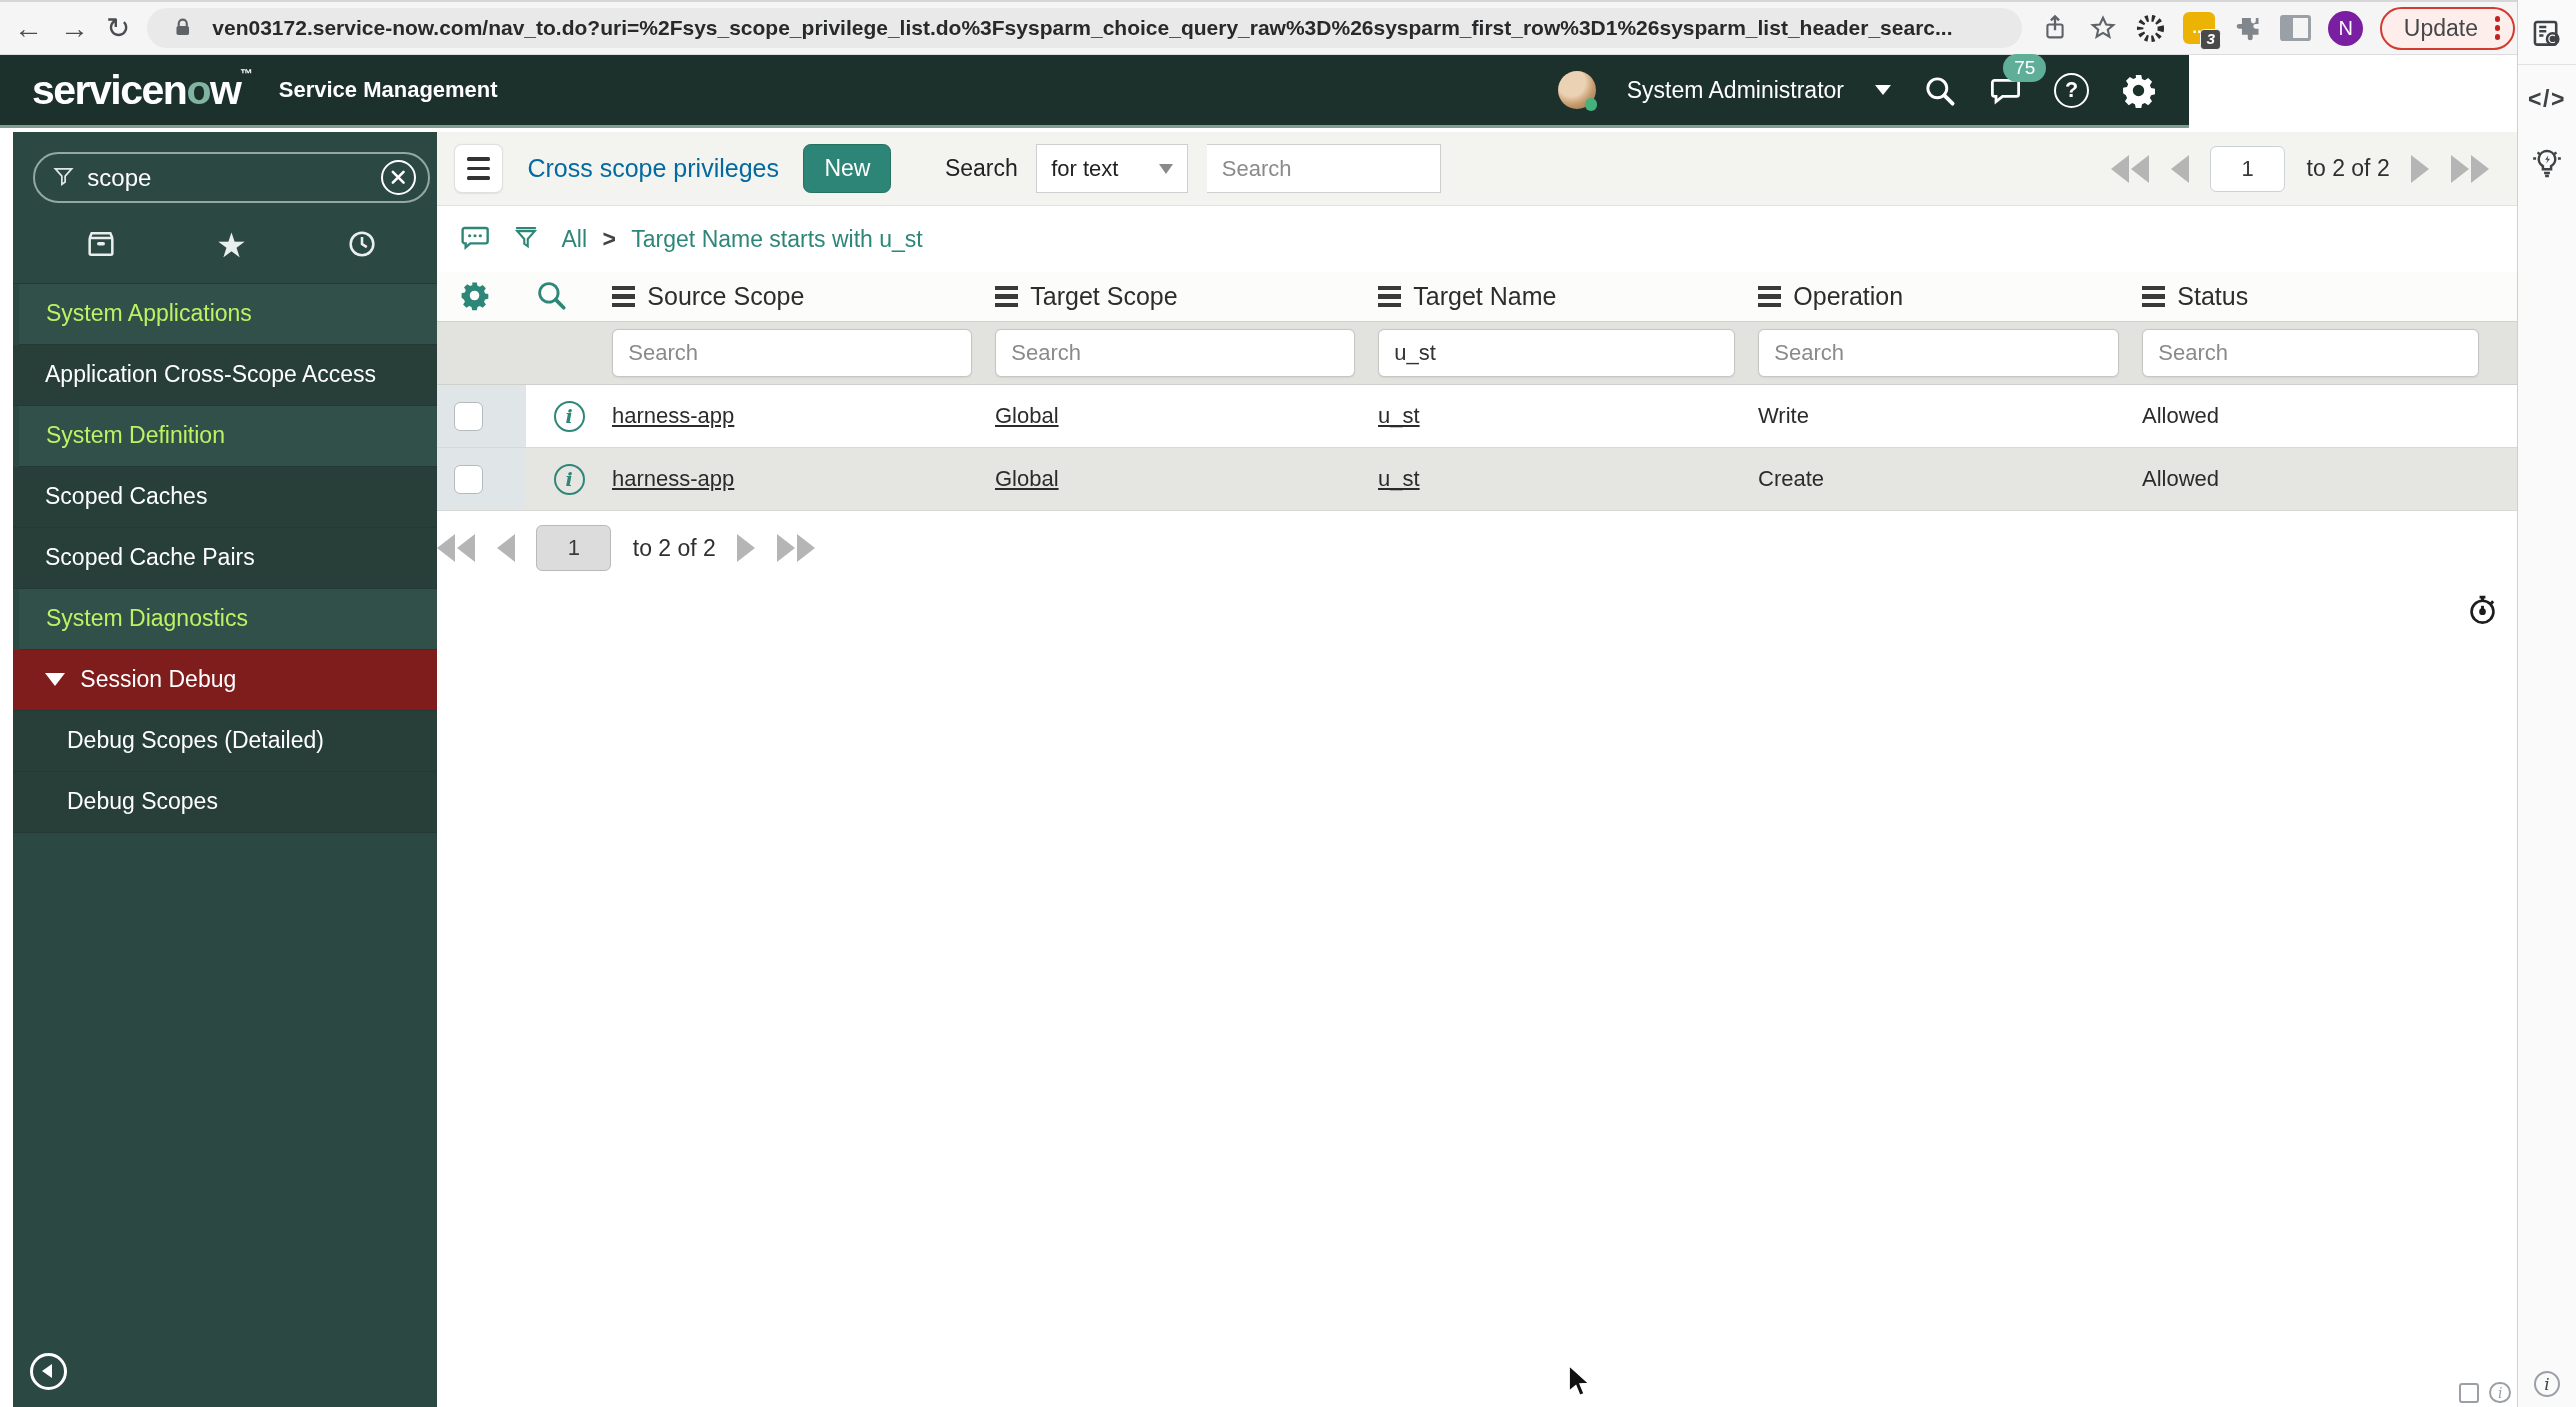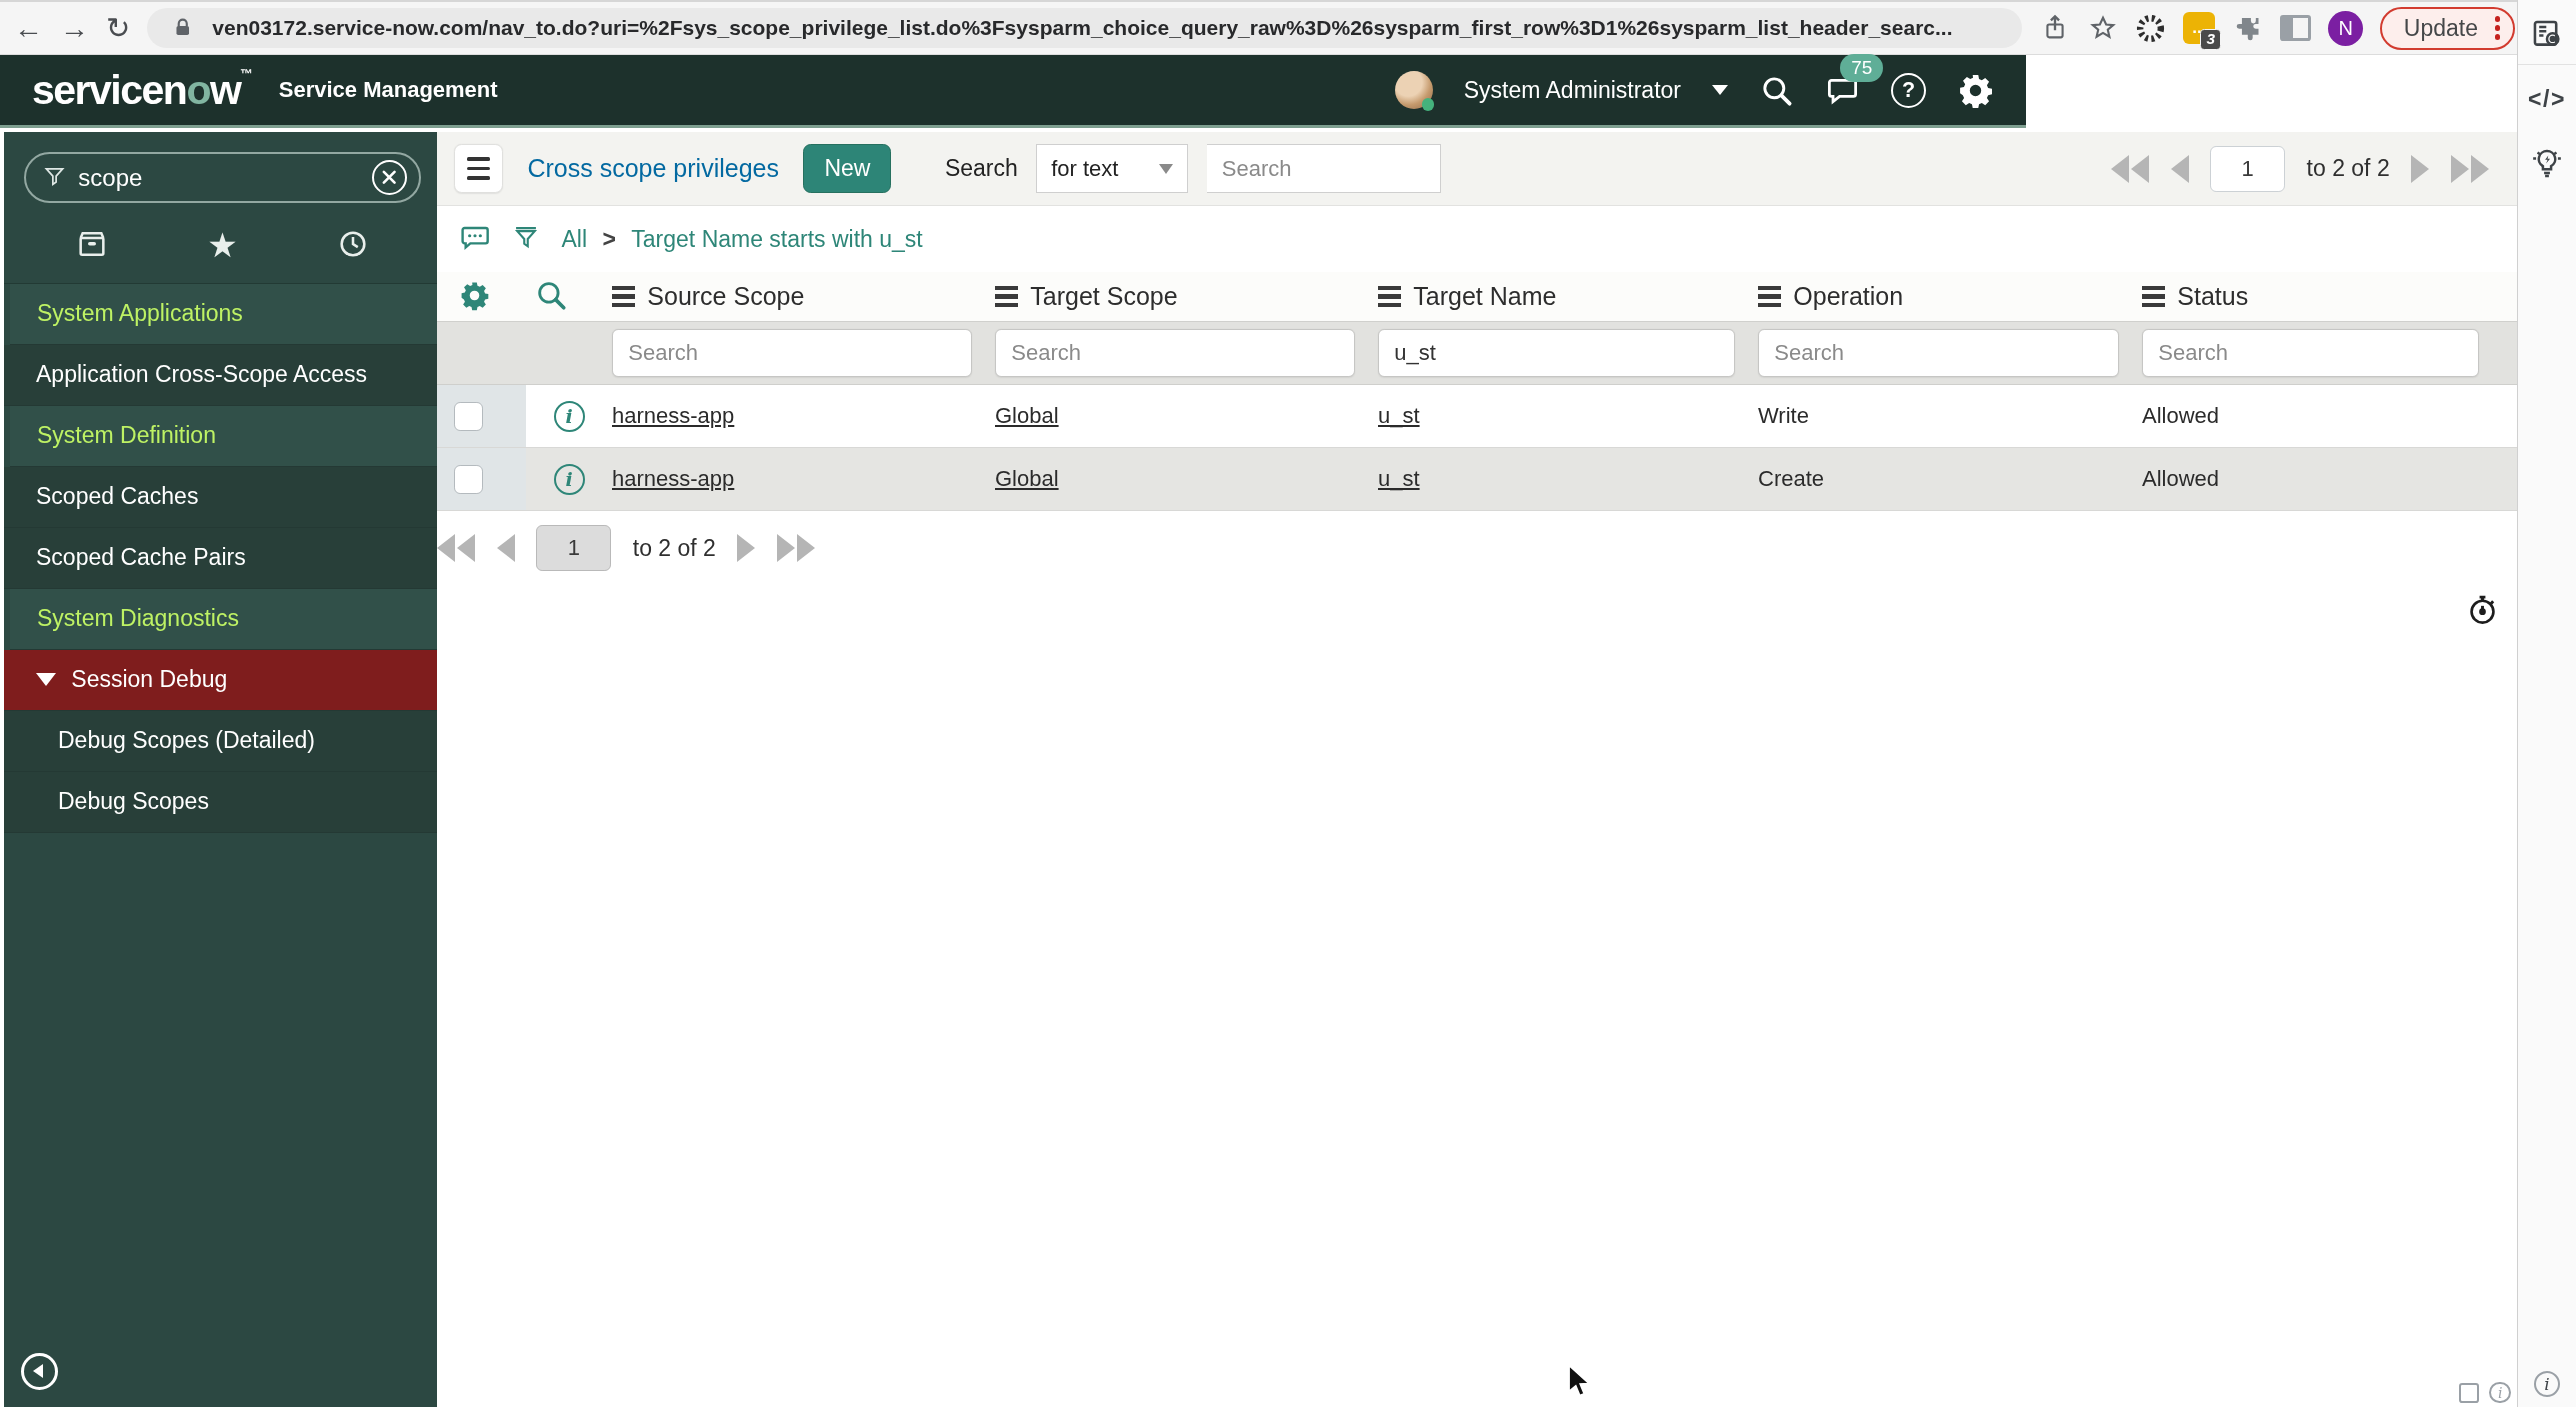--- a/index.html
+++ b/index.html
@@ -17,21 +17,21 @@
   .ext-badge { position:absolute; right:-6.1px; bottom:-6.1px; background:#4a4a4a; color:#fff; font-size:15.3px; border-radius:4.6px; padding:0.8px 5.4px; border:1.5px solid #f5f5f5;}
   .side-panel-ic { width:31px; height:26px; border:3.8px solid #9aa0a6; border-radius:3.1px; position:relative; flex:none;}
   .side-panel-ic::before { content:""; position:absolute; left:-0.8px; top:-0.8px; bottom:-0.8px; width:10px; background:#9aa0a6; }
   .avatar-n { width:35px; height:35px; border-radius:50%; background:#7b1fa2; color:#fff; font-size:20px; display:flex; align-items:center; justify-content:center; flex:none;}
   .update-pill { height:43px; border:2.3px solid #d23b2f; background:#fdeeec; border-radius:23px; display:flex; align-items:center; gap:17px; padding:0 12.3px 0 21.5px; flex:none; }
   .update-label { font-size:23px; color:#454749; }
   .kebab { display:flex; flex-direction:column; gap:3.8px; }
   .kebab i { width:5.4px; height:5.4px; border-radius:50%; background:#c5221f; }
 
   
-  .app-header { position:absolute; left:0; top:55px; width:2026px; height:73px; background:#1d312c;
+  .app-header { position:absolute; left:0; top:55px; width:2189px; height:73px; background:#1d312c;
     border-bottom:3.8px solid #7e9f90; display:flex; align-items:center; justify-content:space-between; padding:0 32px; }
   .brand { display:flex; align-items:center; gap:23px; }
   .logo { font-size:41px; font-weight:bold; color:#fff; letter-spacing:-1.5px; }
   .logo .o { color:#81b5a1; }
   .logo .tm { font-size:12.3px; vertical-align:top; }
   .product { color:#fff; font-size:22px; font-weight:bold; margin-left:4.6px; }
   .hdr-right { display:flex; align-items:center; gap:31px; }
   .avatar-photo { position:relative; width:38px; height:38px; border-radius:50%;
     background:radial-gradient(circle at 35% 30%, #ecd2b4 0 38%, #c59a6d 62%, #8a6547 100%); flex:none;}
   .avatar-photo::after { content:""; position:absolute; right:-1.5px; bottom:-1.5px; width:12.3px; height:12.3px; background:#44b27c; border-radius:50%; }
@@ -43,21 +43,21 @@
   .help-circle { width:35px; height:35px; border:2.3px solid #fff; border-radius:50%; color:#fff; font-size:21.5px; font-weight:bold; display:flex; align-items:center; justify-content:center; }
 
   
   .rail { position:absolute; right:0; top:0; width:59px; height:1408px; background:#fafafa; border-left:1.5px solid #d0d0d0; }
   .rail .ric { position:absolute; left:50%; transform:translateX(-50%); color:#3e4347; }
   .rail-divider { position:absolute; left:0; right:0; top:64px; border-top:1.5px solid #e2e2e2; }
   .code-ic { font-size:23px; font-weight:bold; letter-spacing:1.5px; }
   .rail-info { width:26px; height:26px; border:2.3px solid #9aa0a6; border-radius:50%; color:#9aa0a6; font-size:17px; font-family:"DejaVu Serif", serif; font-style:italic; display:flex; align-items:center; justify-content:center; }
 
   
-  .sidebar { position:absolute; left:4px; top:132px; width:437px; bottom:0; background:#2c4842; }
+  .sidebar { position:absolute; left:13px; top:132px; width:437px; bottom:0; background:#2c4842; }
   .nav-search { margin:20px 20px 7.7px 20px; height:51px; border:2.3px solid #93a8a2; border-radius:28px; display:flex; align-items:center; padding:0 12.3px 0 17px; gap:12.3px; }
   .nav-search input { flex:1; background:transparent; border:none; outline:none; color:#fff; font-size:24px; font-family:inherit; min-width:0;}
   .clear-btn { width:35px; height:35px; border:2.3px solid #fff; border-radius:50%; display:flex; align-items:center; justify-content:center; flex:none;}
   .nav-tabs { display:flex; justify-content:space-around; align-items:center; padding:17px 23px 20px 23px; border-bottom:1.5px solid #223a34;}
   .tab-star { color:#e9efec; font-size:34px; line-height:1; font-family:"DejaVu Sans", sans-serif; }
   .nav-list { }
   .nav-row { height:61px; display:flex; align-items:center; font-size:23px; color:#fff; border-bottom:1.5px solid #243934; }
   .nav-row.section { background:#315049; padding-left:27px; color:#bef264;margin-left:6px; }
   .nav-row.item { background:#283f39; padding-left:32px; }
   .nav-row.group { background:#7f1d1d; padding-left:32px; gap:15.3px; }

